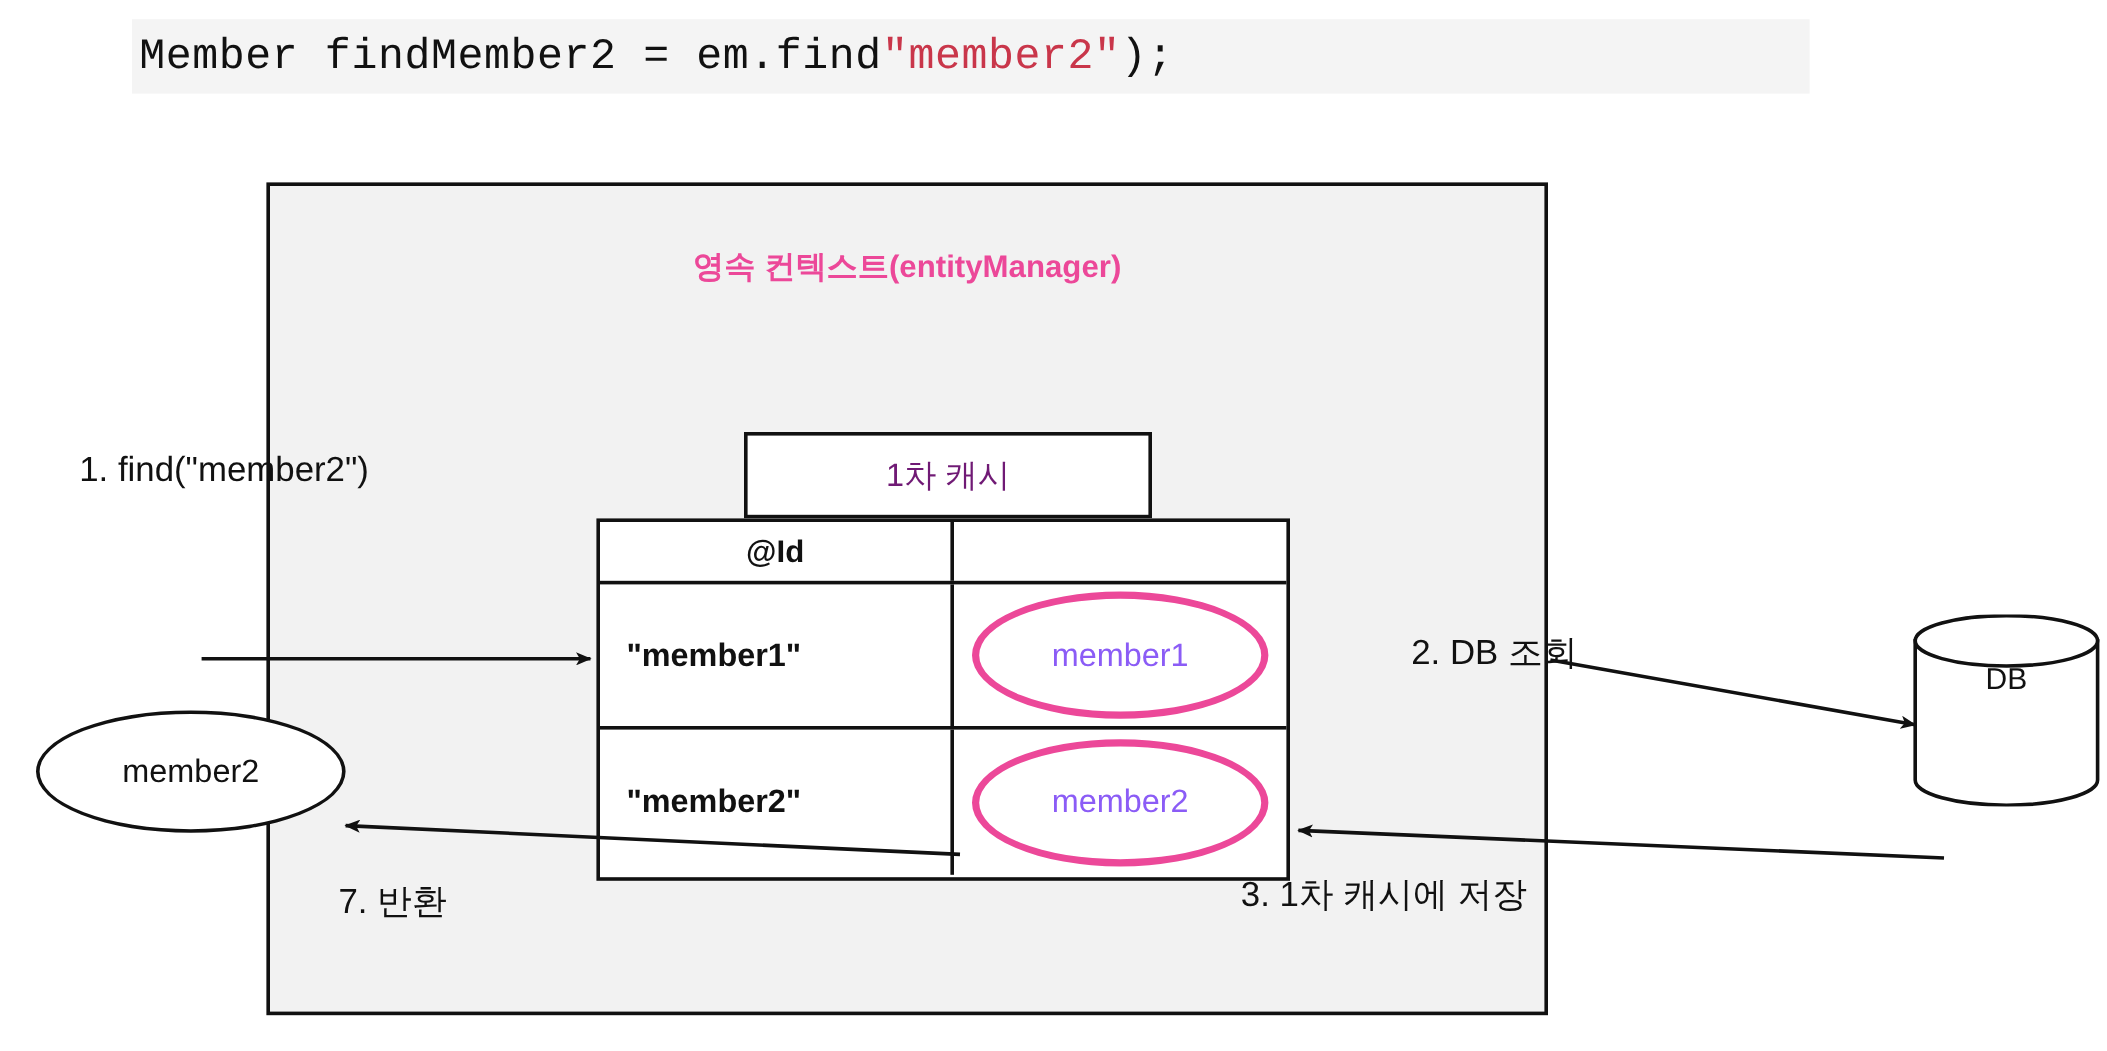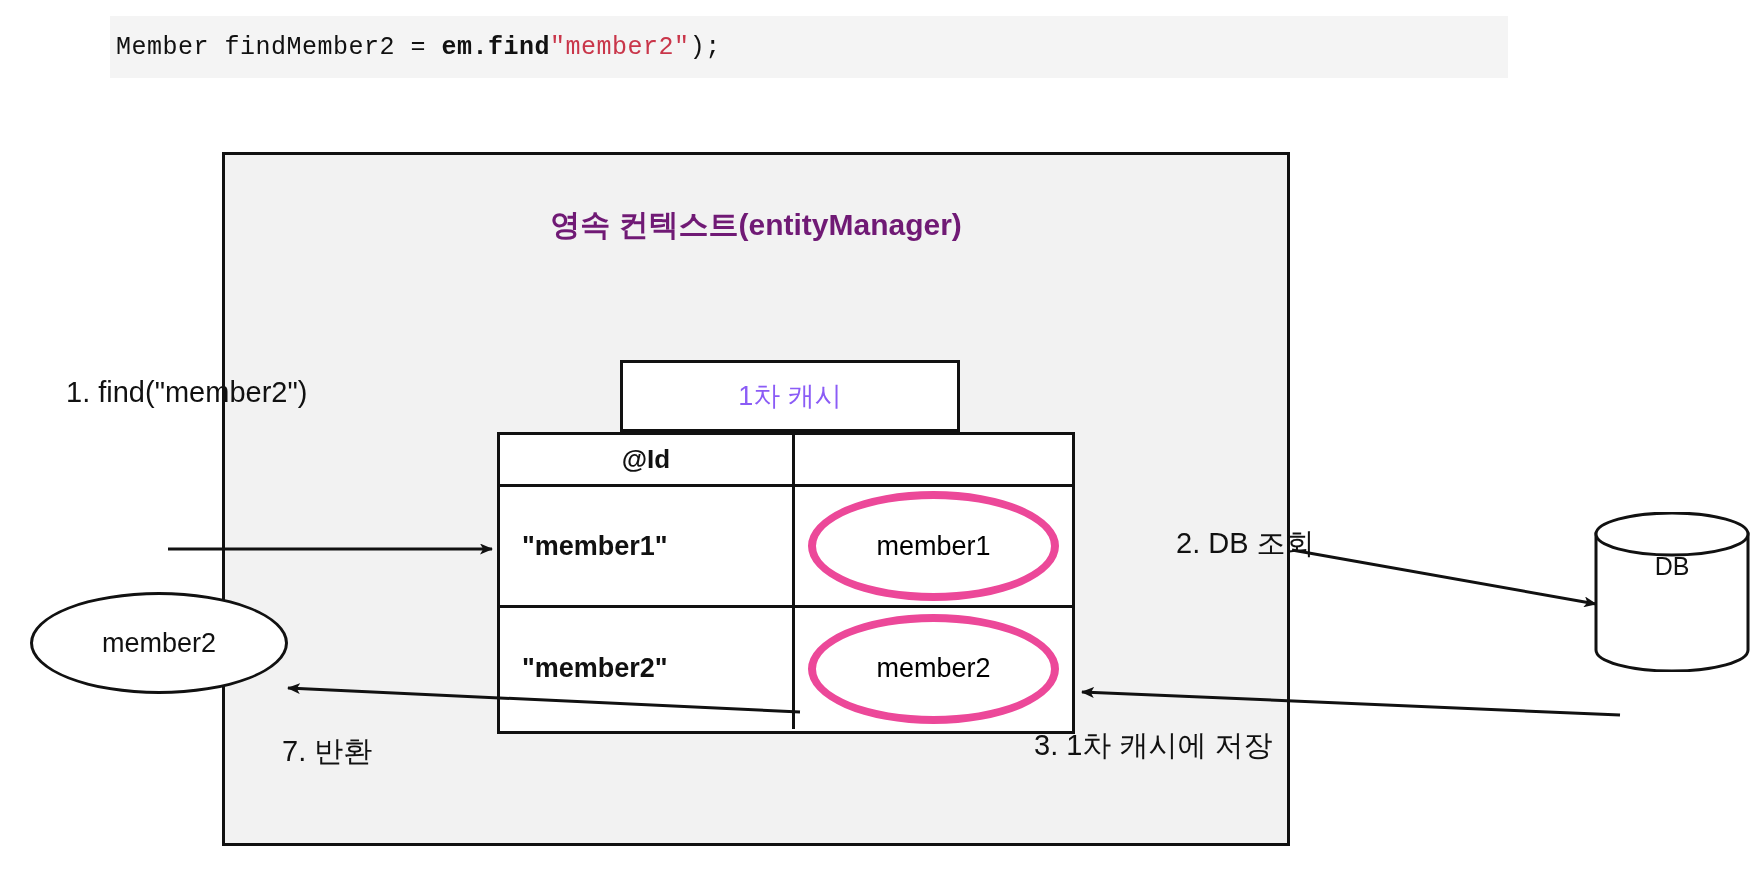--- a/index.html
+++ b/index.html
@@ -13,59 +13,59 @@
   #stage{position:absolute;left:0;top:0;width:1756px;height:876px;}
 
   
   .code-line{
     position:absolute;
     left:110px; top:16px;
     width:1398px; height:62px;
     background:#f4f4f4;
     display:flex;align-items:center;
     font-family:"Liberation Mono","DejaVu Sans Mono",monospace;
-    font-size:25px;
+    font-size:36px;
     letter-spacing:0.5px;
     color:#111111;
     white-space:pre;
     padding-left:6px;
     box-sizing:border-box;
   }
-  .code-line .bold{font-weight:bold;}
+  .code-line .bold{font-weight:normal;}
   .code-line .str{color:#c9364a;}
 
   
   .pc-box{
     position:absolute;
     left:222px; top:152px;
     width:1068px; height:694px;
     background:#f2f2f2;
     border:3px solid #111111;
     box-sizing:border-box;
   }
   .pc-title{
     position:absolute;
     left:222px; top:205px;
     width:1068px;
     text-align:center;
-    font-size:30px;
+    font-size:26px;
     font-weight:bold;
-    color:#701a75;
+    color:#ec4899;
   }
 
   
   .cache-head{
     position:absolute;
     left:620px; top:360px;
     width:340px; height:72px;
     background:#ffffff;
     border:3px solid #111111;
     box-sizing:border-box;
     display:flex;align-items:center;justify-content:center;
-    font-size:27px;color:#8b5cf6;
+    font-size:27px;color:#701a75;
   }
 
   
   .cache-table{
     position:absolute;
     left:497px; top:432px;
     width:578px; height:302px;
     background:#ffffff;
     border:3px solid #111111;
     box-sizing:border-box;
@@ -88,25 +88,25 @@
   .ct-head .ct-c1,.ct-head .ct-c2{
     justify-content:center;
     font-weight:bold;font-size:26px;color:#111111;
   }
   .ct-body-row .ct-c1{
     padding-left:22px;
     font-size:27px;font-weight:bold;color:#111111;
   }
   .ellipse{
     width:235px;height:94px;
-    border:8px solid #ec4899;
+    border:6px solid #ec4899;
     border-radius:50%;
     background:#ffffff;
     display:flex;align-items:center;justify-content:center;
-    font-size:27px;color:#000000;
+    font-size:27px;color:#8b5cf6;
   }
 
   
   .ellipse-out{
     position:absolute;
     left:30px; top:592px;
     width:252px;height:96px;
     border:3px solid #111111;
     border-radius:50%;
     background:#ffffff;

